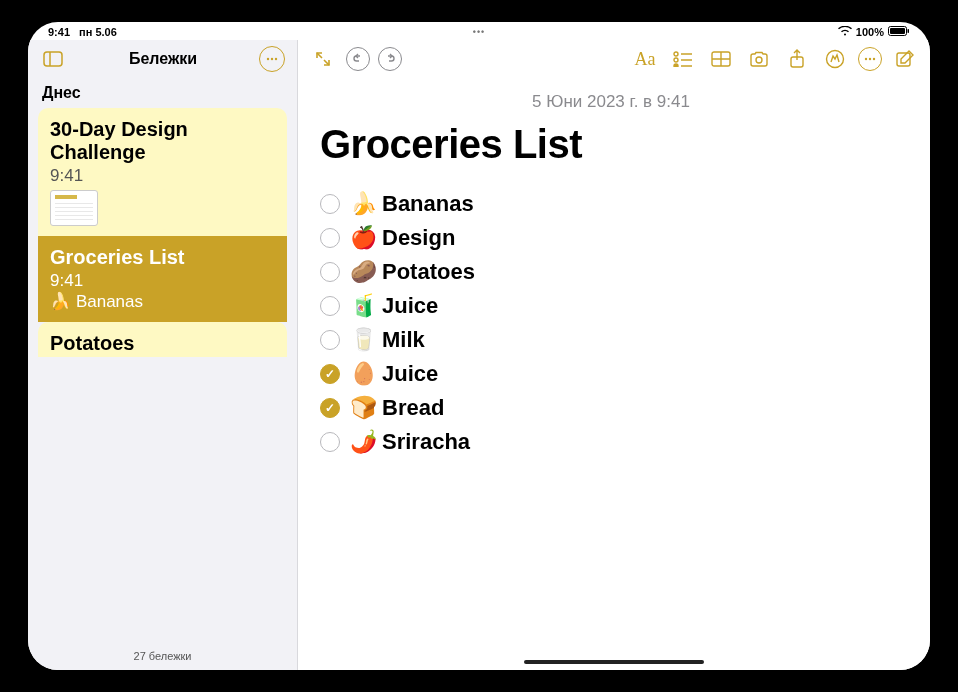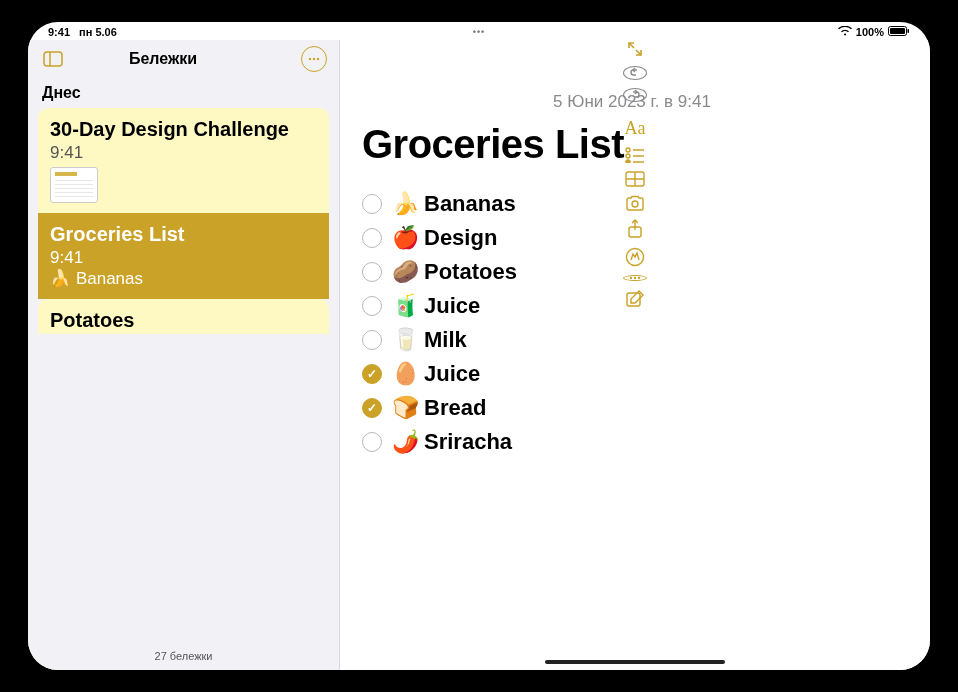--- a/index.html
+++ b/index.html
@@ -49,21 +49,21 @@
   }
   .statusbar .right { display: flex; align-items: flex-start; gap: 4px; }
   .wifi-icon, .battery-icon { display: inline-block; vertical-align: middle; }
   .content {
     flex: 1;
     display: flex;
     min-height: 0;
   }
   
   .sidebar {
-    width: 312px;
+    width: 270px;
     background: #F2F2F6;
     display: flex;
     flex-direction: column;
     border-right: 1px solid #d9d9dd;
   }
   .sidebar-header {
     height: 38px;
     display: flex;
     align-items: center;
     justify-content: space-between;
@@ -175,21 +175,20 @@
     flex-direction: column;
     background: #fff;
     position: relative;
   }
   .toolbar {
     height: 38px;
     display: flex;
     align-items: center;
     padding: 0 10px;
     gap: 8px;
-    flex-direction: column;
   }
   .toolbar .spacer-big { flex: 1; }
   .toolbar .tb-btn {
     width: 30px;
     height: 30px;
     display: flex;
     align-items: center;
     justify-content: center;
     color: #C9A227;
   }

